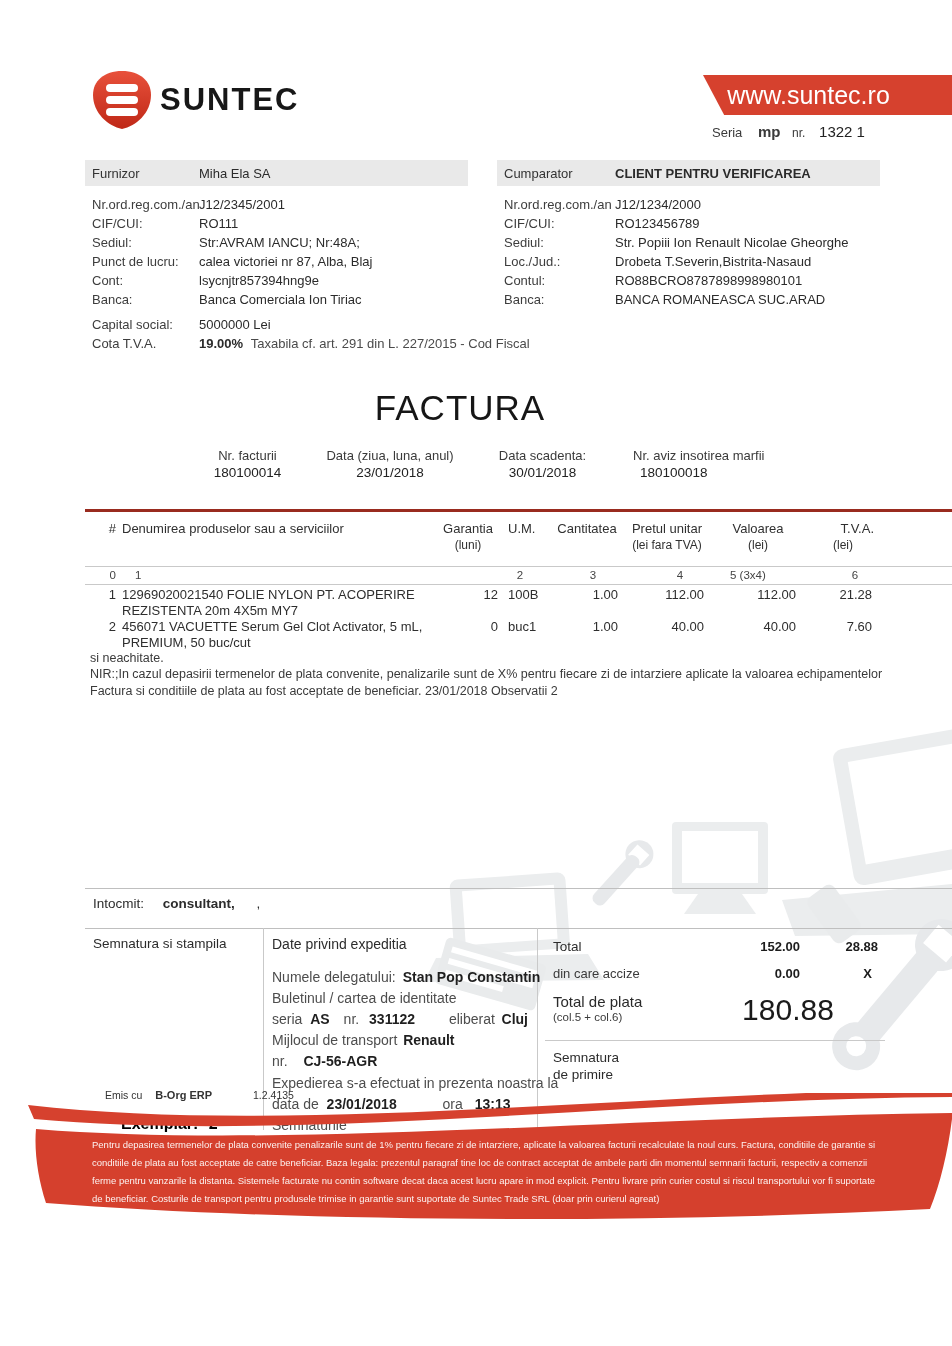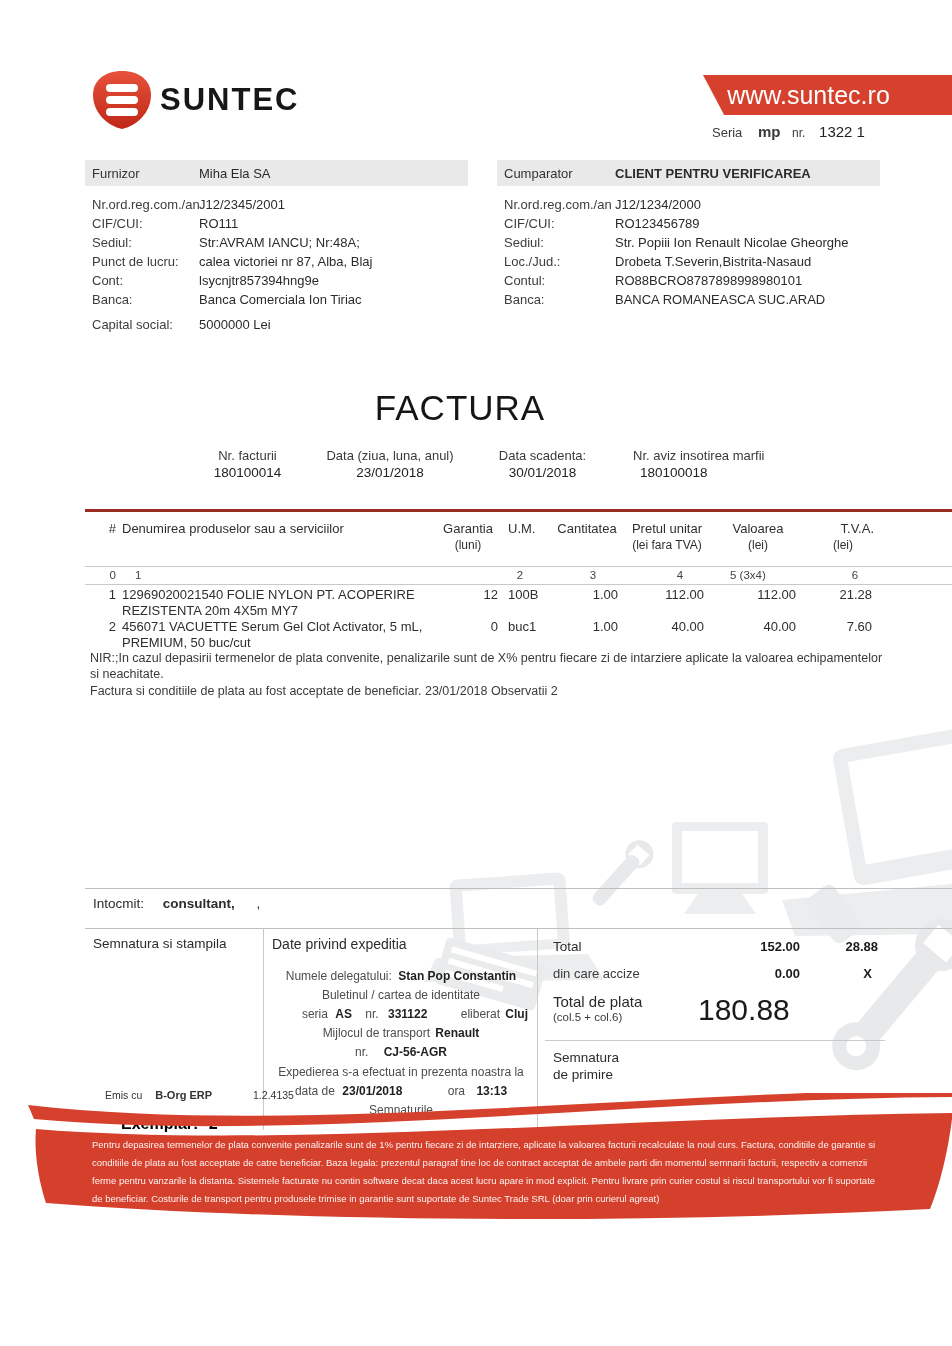--- a/index.html
+++ b/index.html
@@ -27,24 +27,24 @@
   .meta-lbl{font-size:13px;color:#3a3a3a;}
   .meta-val{font-size:13.5px;color:#222;}
   
   .rule{background:#c9c9c9;height:1px;}
   .rule-red{background:#992b1f;height:3px;}
   .cell{position:absolute;font-size:13px;color:#2e2e2e;white-space:nowrap;}
   .hdr{font-size:13px;color:#303030;}
   .idx{font-size:11.5px;color:#444;}
   
   .vline{width:1px;background:#c9c9c9;}
-  .exp-row{font-size:12px;color:#4d4d4d;white-space:nowrap;text-align:center;}
+  .exp-row{font-size:14px;color:#4d4d4d;white-space:nowrap;}
   .exp-row .b{color:#1f1f1f;}
   .tot-num{font-size:13px;font-weight:bold;color:#1c1c1c;text-align:right;}
-  .big-total{font-size:30px;color:#1a1a1a;text-align:left;}
+  .big-total{font-size:30px;color:#1a1a1a;text-align:center;}
   
   .terms{font-size:9.5px;line-height:1.9;color:rgba(255,255,255,0.93);}
   svg{display:block;}
 </style>
 </head>
 <body>
 
 <div class="page">
 
   <svg class="abs" style="left:0;top:718;top:718px;" width="952" height="430" viewBox="0 0 952 430">
@@ -142,20 +142,25 @@
       <span class="valc">lsycnjtr857394hng9e</span>
       </div>
     <div class="prow">
       <span class="lblc">Banca:</span>
       <span class="valc">Banca Comerciala Ion Tiriac</span>
       </div>
     <div class="prow gap-top">
       <span class="lblc">Capital social:</span>
       <span class="valc">5000000 Lei</span>
       </div>
+    <div class="prow">
+      <span class="lblc">Cota T.V.A.</span>
+      <span class="valc"><span class="b">19.00%</span>
+      <span class="note-light" style="margin-left:4px;">Taxabila cf. art. 291 din L. 227/2015 - Cod Fiscal</span></span>
+      </div>
   </div>
 
   <div class="abs buy" style="left:497px;top:160px;width:455px;">
     <div class="party-head" style="width:383px;">
       <span class="lblc">Cumparator</span>
       <span class="valc b" style="font-weight:600;">CLIENT PENTRU VERIFICAREA</span>
     </div>
     <div style="height:9px;"></div>
     <div class="prow">
       <span class="lblc">Nr.ord.reg.com./an</span>
@@ -236,22 +241,22 @@
   <div class="cell" style="left:122px;top:619px;">456071 VACUETTE Serum Gel Clot Activator, 5 mL,</div>
   <div class="cell" style="left:122px;top:635px;">PREMIUM, 50 buc/cut</div>
   <div class="cell" style="left:438px;top:619px;width:60px;text-align:right;">0</div>
   <div class="cell" style="left:508px;top:619px;">buc1</div>
   <div class="cell" style="left:552px;top:619px;width:66px;text-align:right;">1.00</div>
   <div class="cell" style="left:622px;top:619px;width:82px;text-align:right;">40.00</div>
   <div class="cell" style="left:712px;top:619px;width:84px;text-align:right;">40.00</div>
   <div class="cell" style="left:806px;top:619px;width:66px;text-align:right;">7.60</div>
 
   <div class="abs" style="left:90px;top:650px;font-size:12.5px;line-height:16.3px;color:#3a3a3a;width:862px;">
+    <div>si neachitate.</div>
     <div style="white-space:nowrap;overflow:hidden;">NIR:;In cazul depasirii termenelor de plata convenite, penalizarile sunt de X% pentru fiecare zi de intarziere aplicate la valoarea echipamentelor</div>
-    <div>si neachitate.</div>
     <div>Factura si conditiile de plata au fost acceptate de beneficiar. 23/01/2018 Observatii 2</div>
   </div>
 
   <div class="abs rule" style="left:85px;top:888px;width:867px;background:#bfbfbf;"></div>
 
   <div class="abs" style="left:93px;top:896px;font-size:13.5px;color:#2c2c2c;">
     <span>Intocmit:</span>
     <span class="b" style="margin-left:15px;">consultant,</span>
     <span style="margin-left:18px;">,</span>
   </div>

